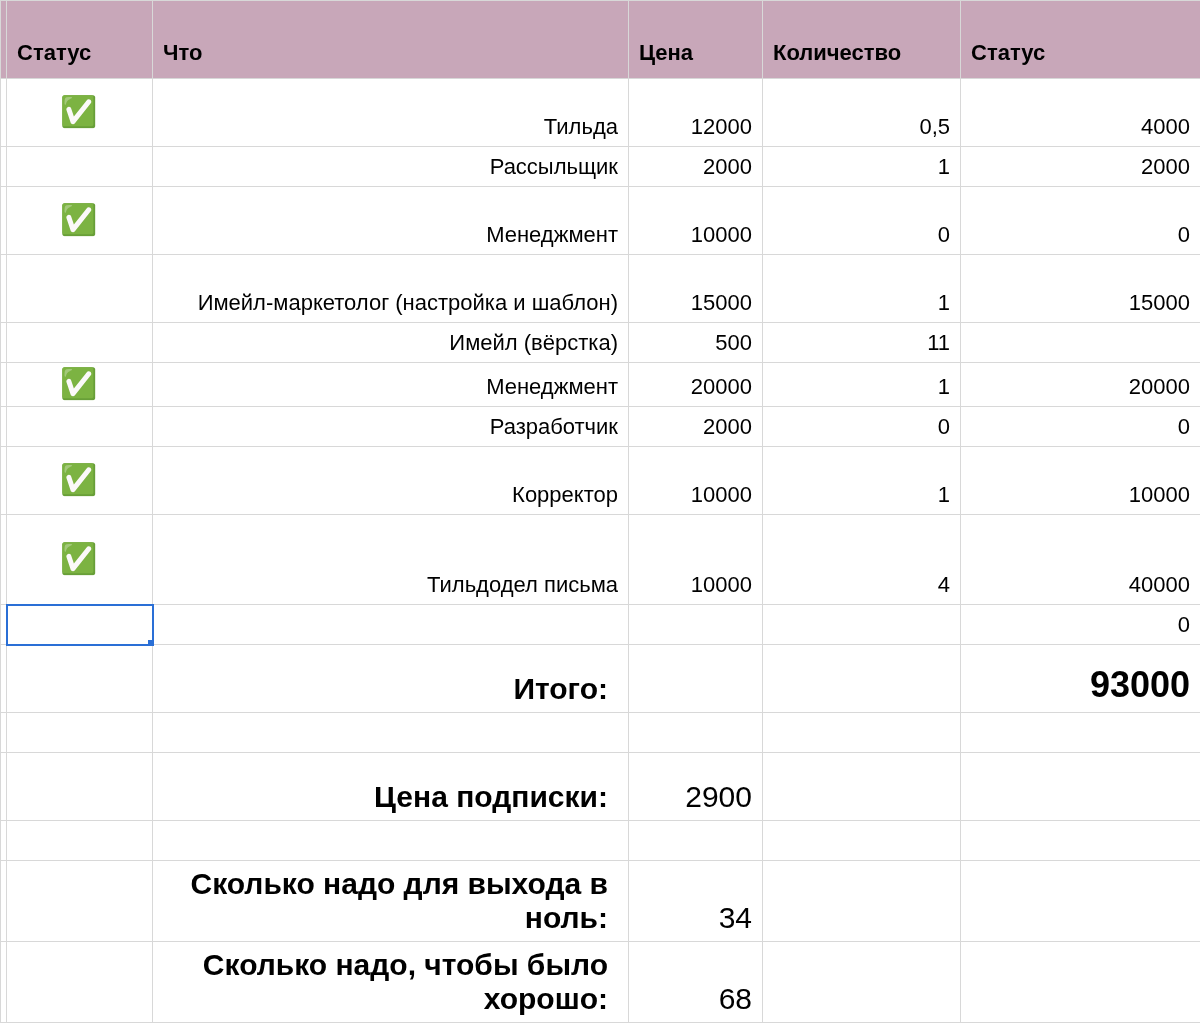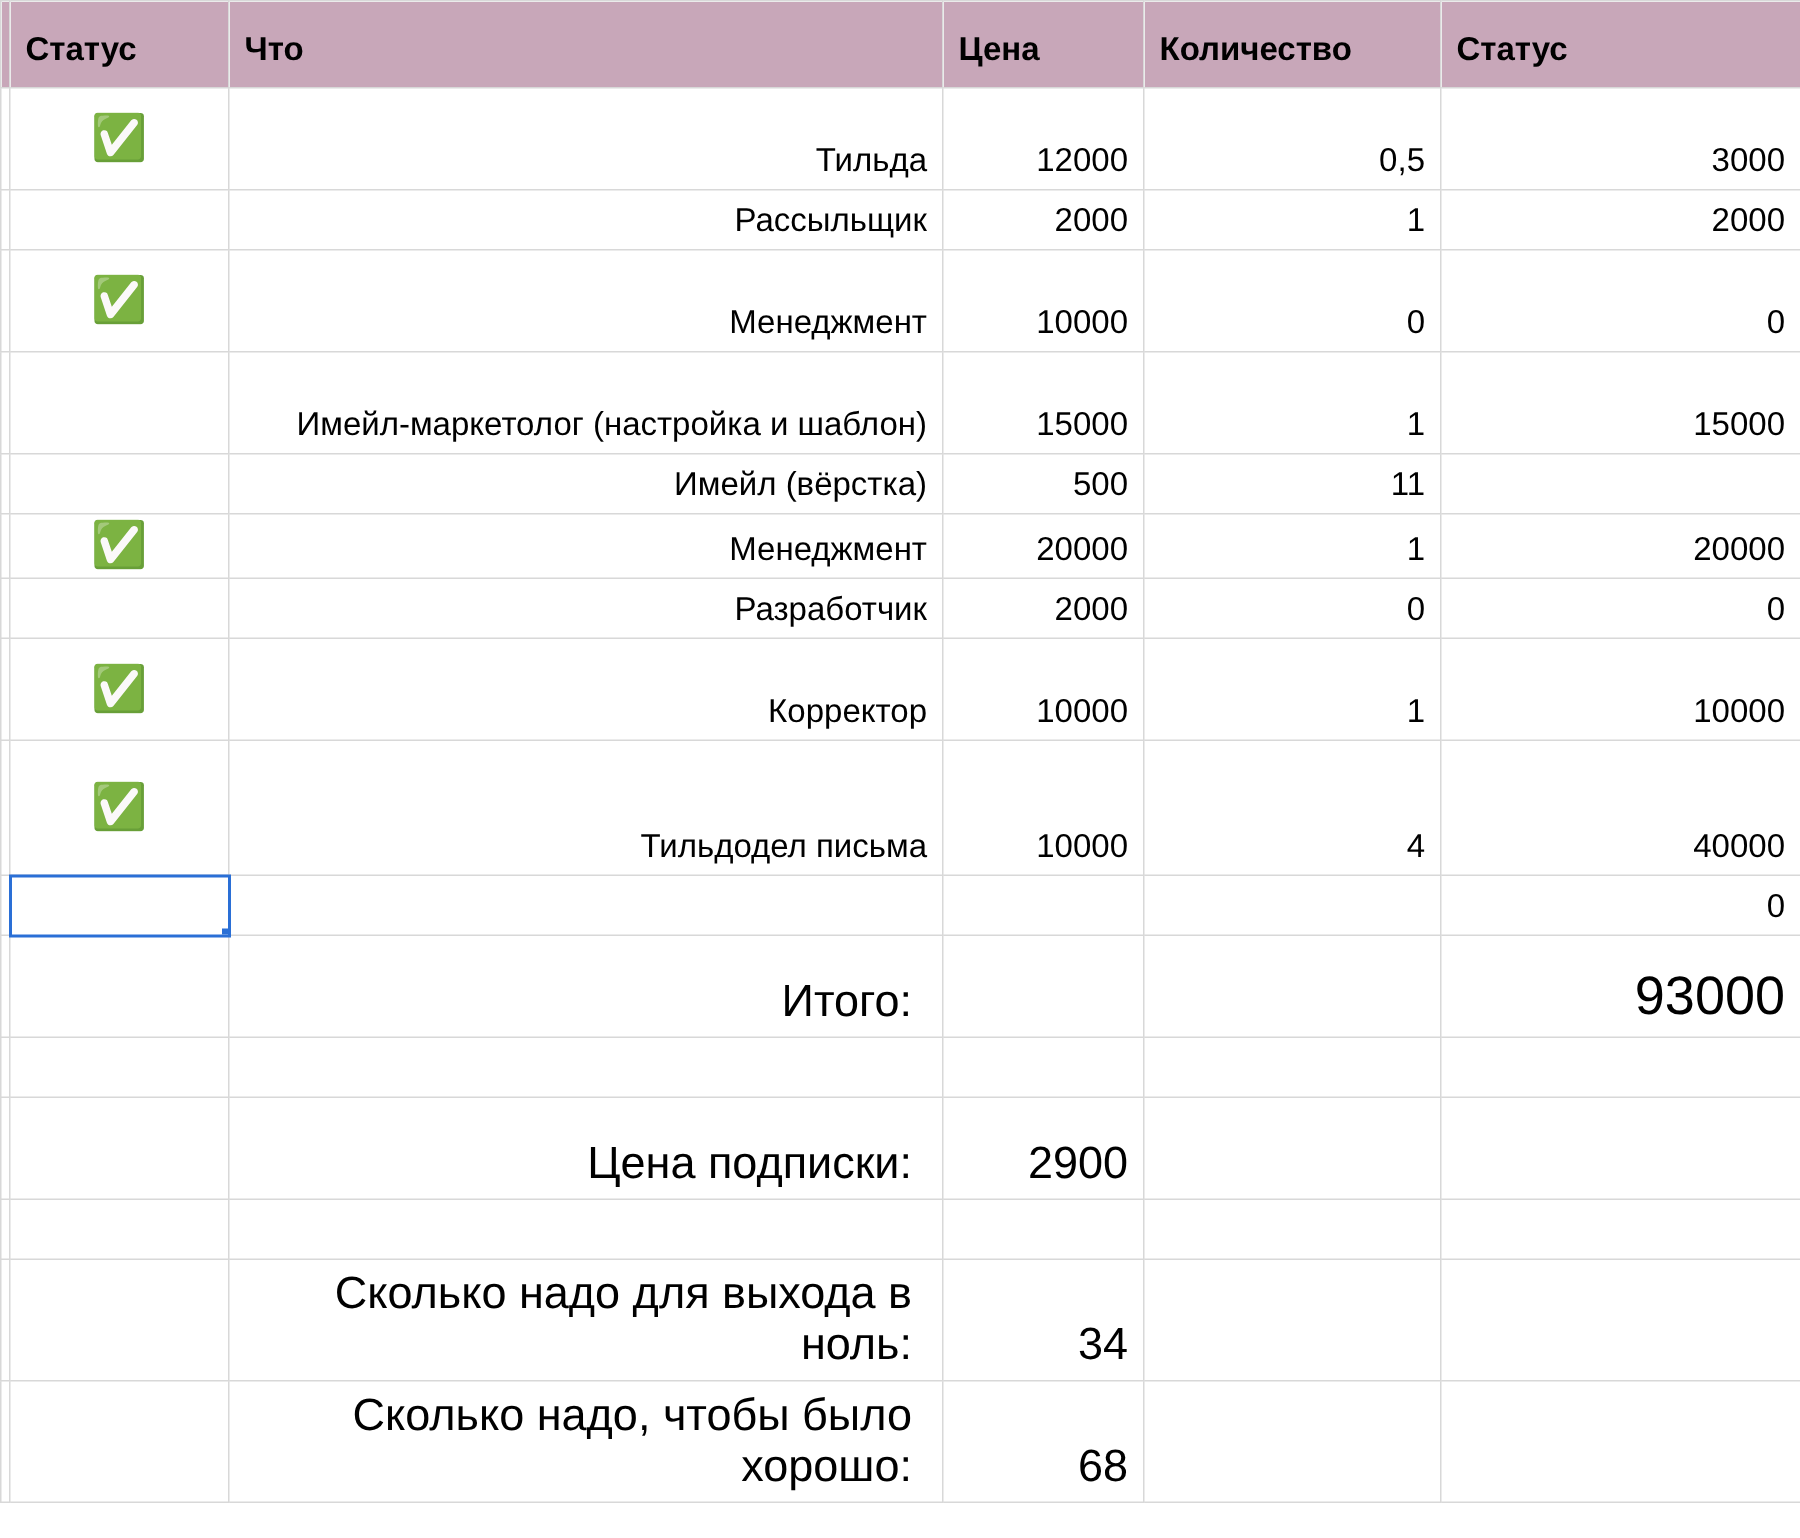--- a/index.html
+++ b/index.html
@@ -33,21 +33,21 @@
     overflow: hidden;
   }
   td.rowhead, th.rowhead {
     padding: 0;
     background: #fff;
   }
   thead th {
     background: #c8a7b9;
     text-align: left;
     font-weight: bold;
-    height: 58px;
+    height: 78px;
     vertical-align: bottom;
     padding-bottom: 12px;
   }
   thead th.rowhead {
     background: #c8a7b9;
   }
 
   td.status { text-align: center; vertical-align: middle; }
   td.status .check { color: #2fbf2f; font-size: 30px; line-height: 1; }
   td.num { text-align: right; }
@@ -64,21 +64,21 @@
   td.selected::after {
     content: "";
     position: absolute;
     right: -4px;
     bottom: -4px;
     width: 8px;
     height: 8px;
     background: #2a6fd6;
   }
 
-  .bold { font-weight: normal; }
+  .bold { font-weight: bold; }
   .big  { font-size: 30px; }
   .huge { font-size: 36px; }
 
   tr.summary td.what { padding-right: 20px; }
 
 </style>
 </head>
 <body>
 
 <table>
@@ -100,21 +100,21 @@
       <th>Статус</th>
     </tr>
   </thead>
   <tbody id="rows-body">
       <tr class="tall">
         <td class="rowhead"></td>
         <td class="status"><span class="check">✅</span></td>
         <td class="what">Тильда</td>
         <td class="num">12000</td>
         <td class="num">0,5</td>
-        <td class="num">3000</td>
+        <td class="num">4000</td>
       </tr>
       <tr>
         <td class="rowhead"></td>
         <td class="status"></td>
         <td class="what">Рассыльщик</td>
         <td class="num">2000</td>
         <td class="num">1</td>
         <td class="num">2000</td>
       </tr>
       <tr class="tall">

